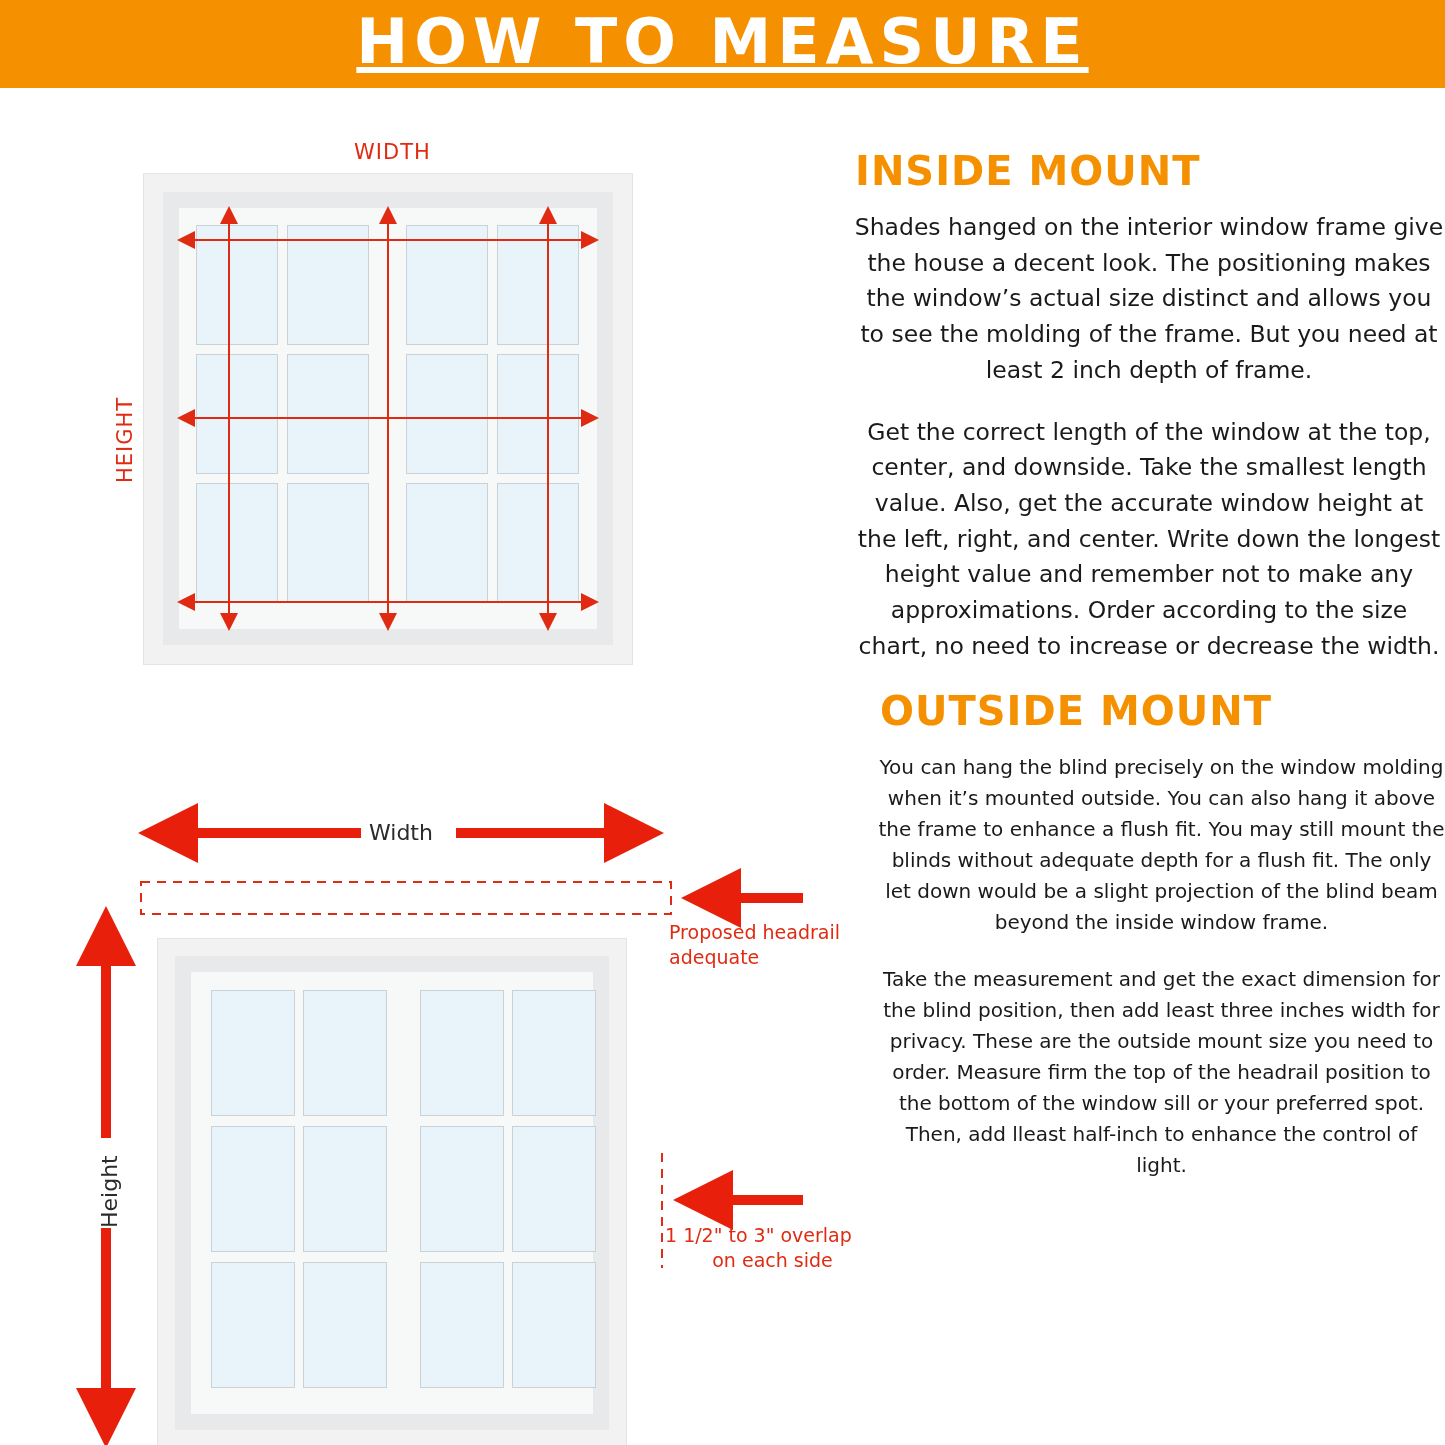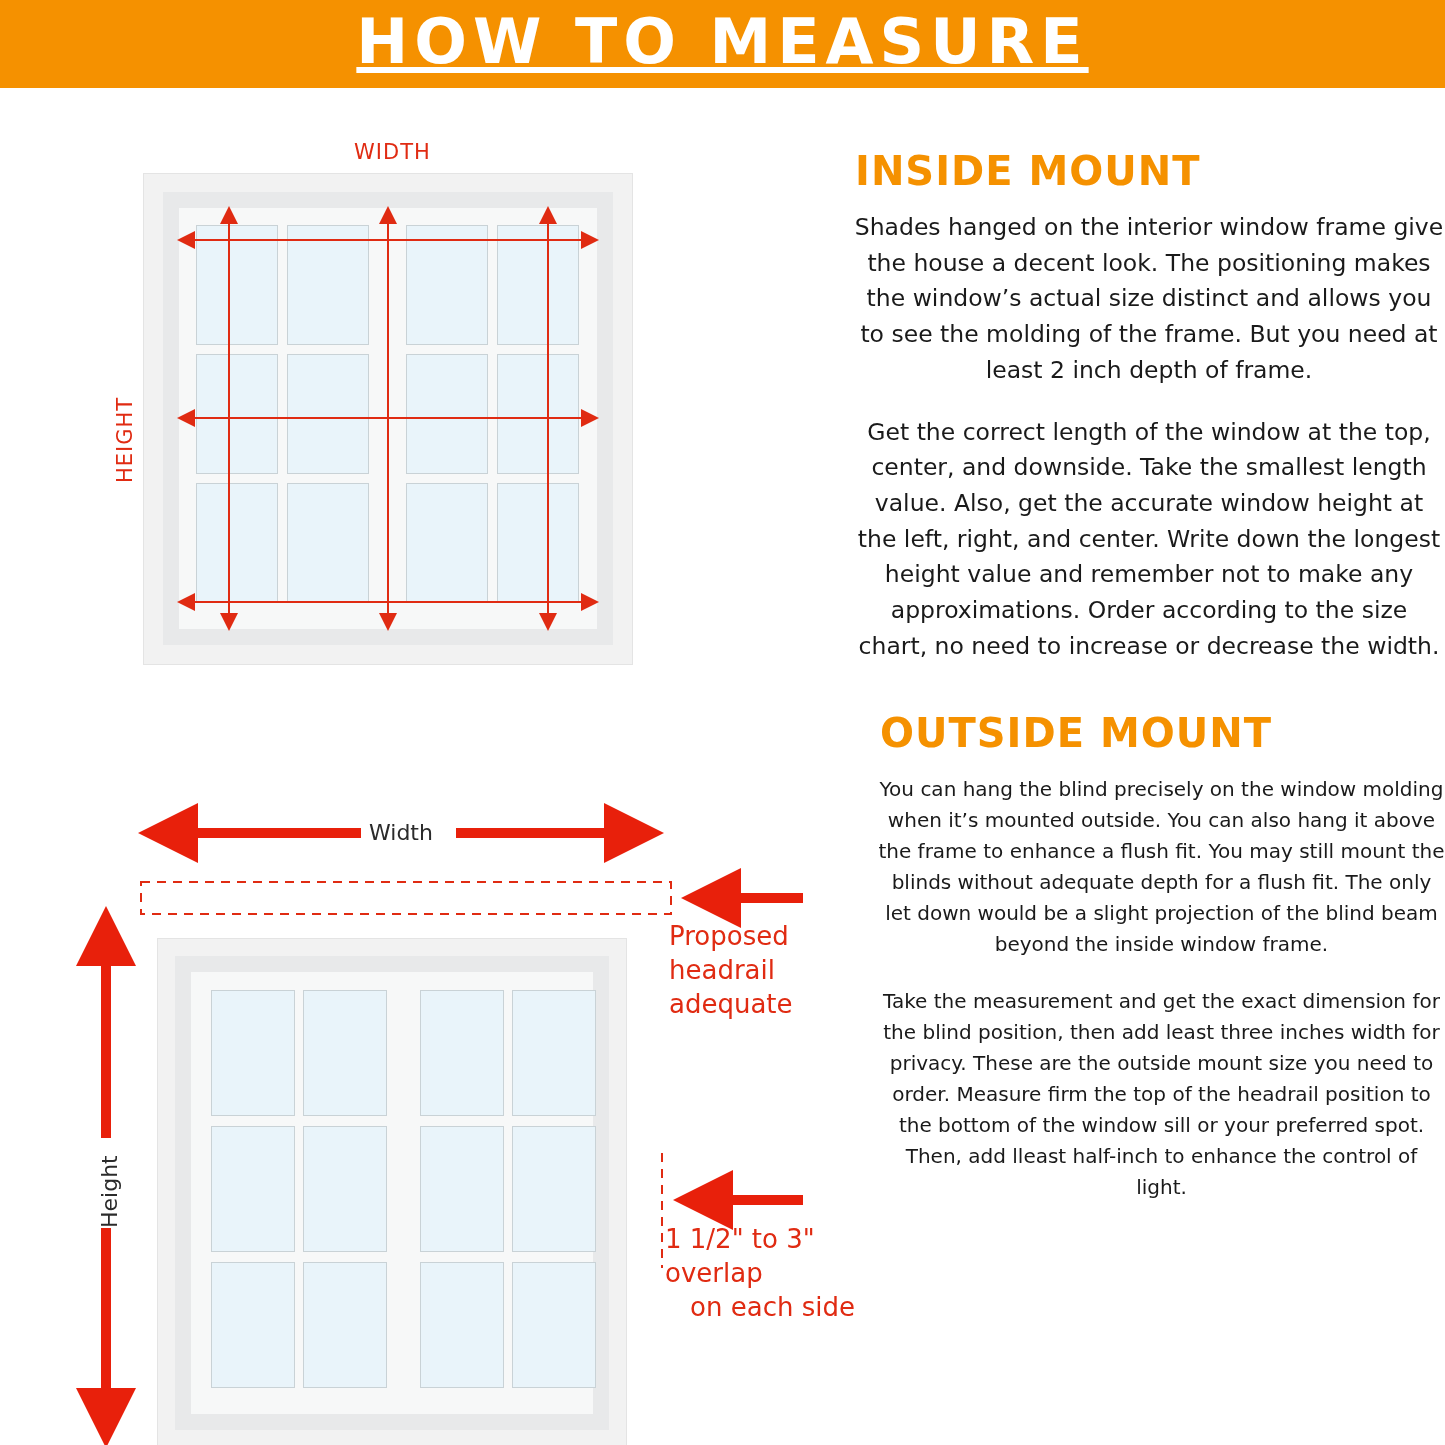--- a/index.html
+++ b/index.html
@@ -48,21 +48,21 @@
     margin: 0 0 16px 2px;
   }
   .body-par {
     color: #1a1a1a;
     font-size: 23.5px;
     line-height: 1.52;
     margin: 0 0 26px 0;
     text-align: center;
   }
   #inside-block { position: absolute; left: 13px; top: 60px; width: 592px; }
-  #outside-block { position: absolute; left: 38px; top: 622px; width: 567px; }
+  #outside-block { position: absolute; left: 38px; top: 600px; width: 567px; }
   #outside-block .section-heading { font-size: 40px; margin-bottom: 18px; }
   #outside-block .body-par { font-size: 20px; line-height: 1.55; }
 
   
   .window-outer {
     position: absolute;
     background: #F2F2F2;
     border: 1px solid #E4E4E4;
   }
   .window-mid {
@@ -92,21 +92,21 @@
     transform: rotate(-90deg);
     transform-origin: left top;
     white-space: nowrap;
   }
 
   
   #outside-diagram { position: absolute; left: 0; top: 610px; width: 830px; height: 747px; }
   .anno-red {
     position: absolute;
     color: #E02B12;
-    font-size: 26px;
+    font-size: 19px;
     line-height: 1.3;
     font-family: "DejaVu Sans", sans-serif;
   }
   .anno-dark {
     position: absolute;
     color: #2b2b2b;
     font-size: 22px;
     font-family: "DejaVu Sans", sans-serif;
   }
   svg { position: absolute; left: 0; top: 0; overflow: visible; }

